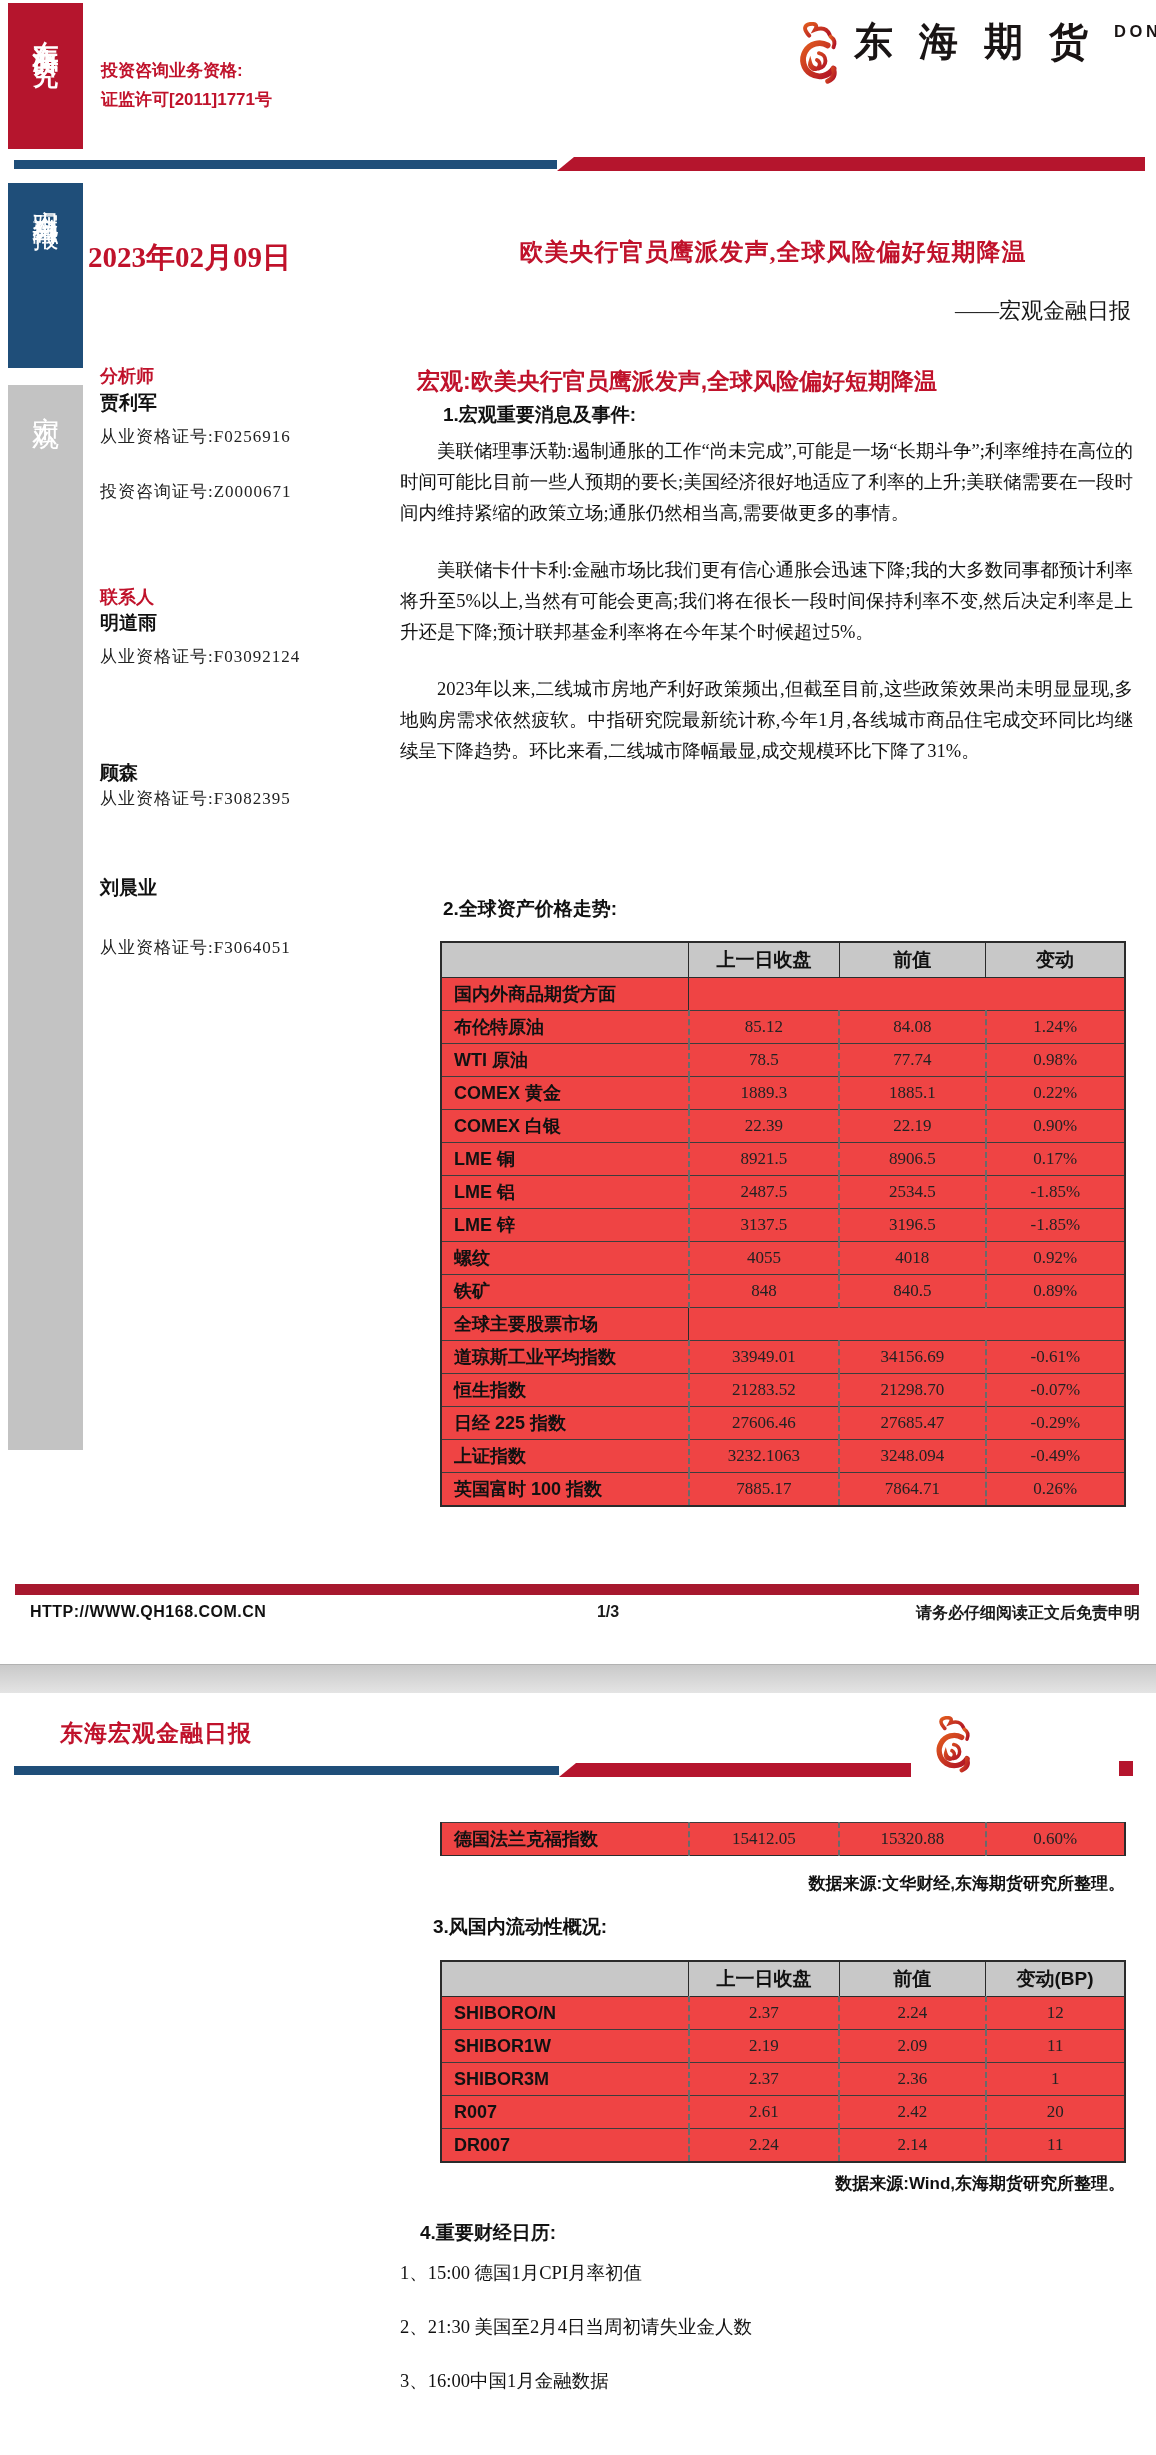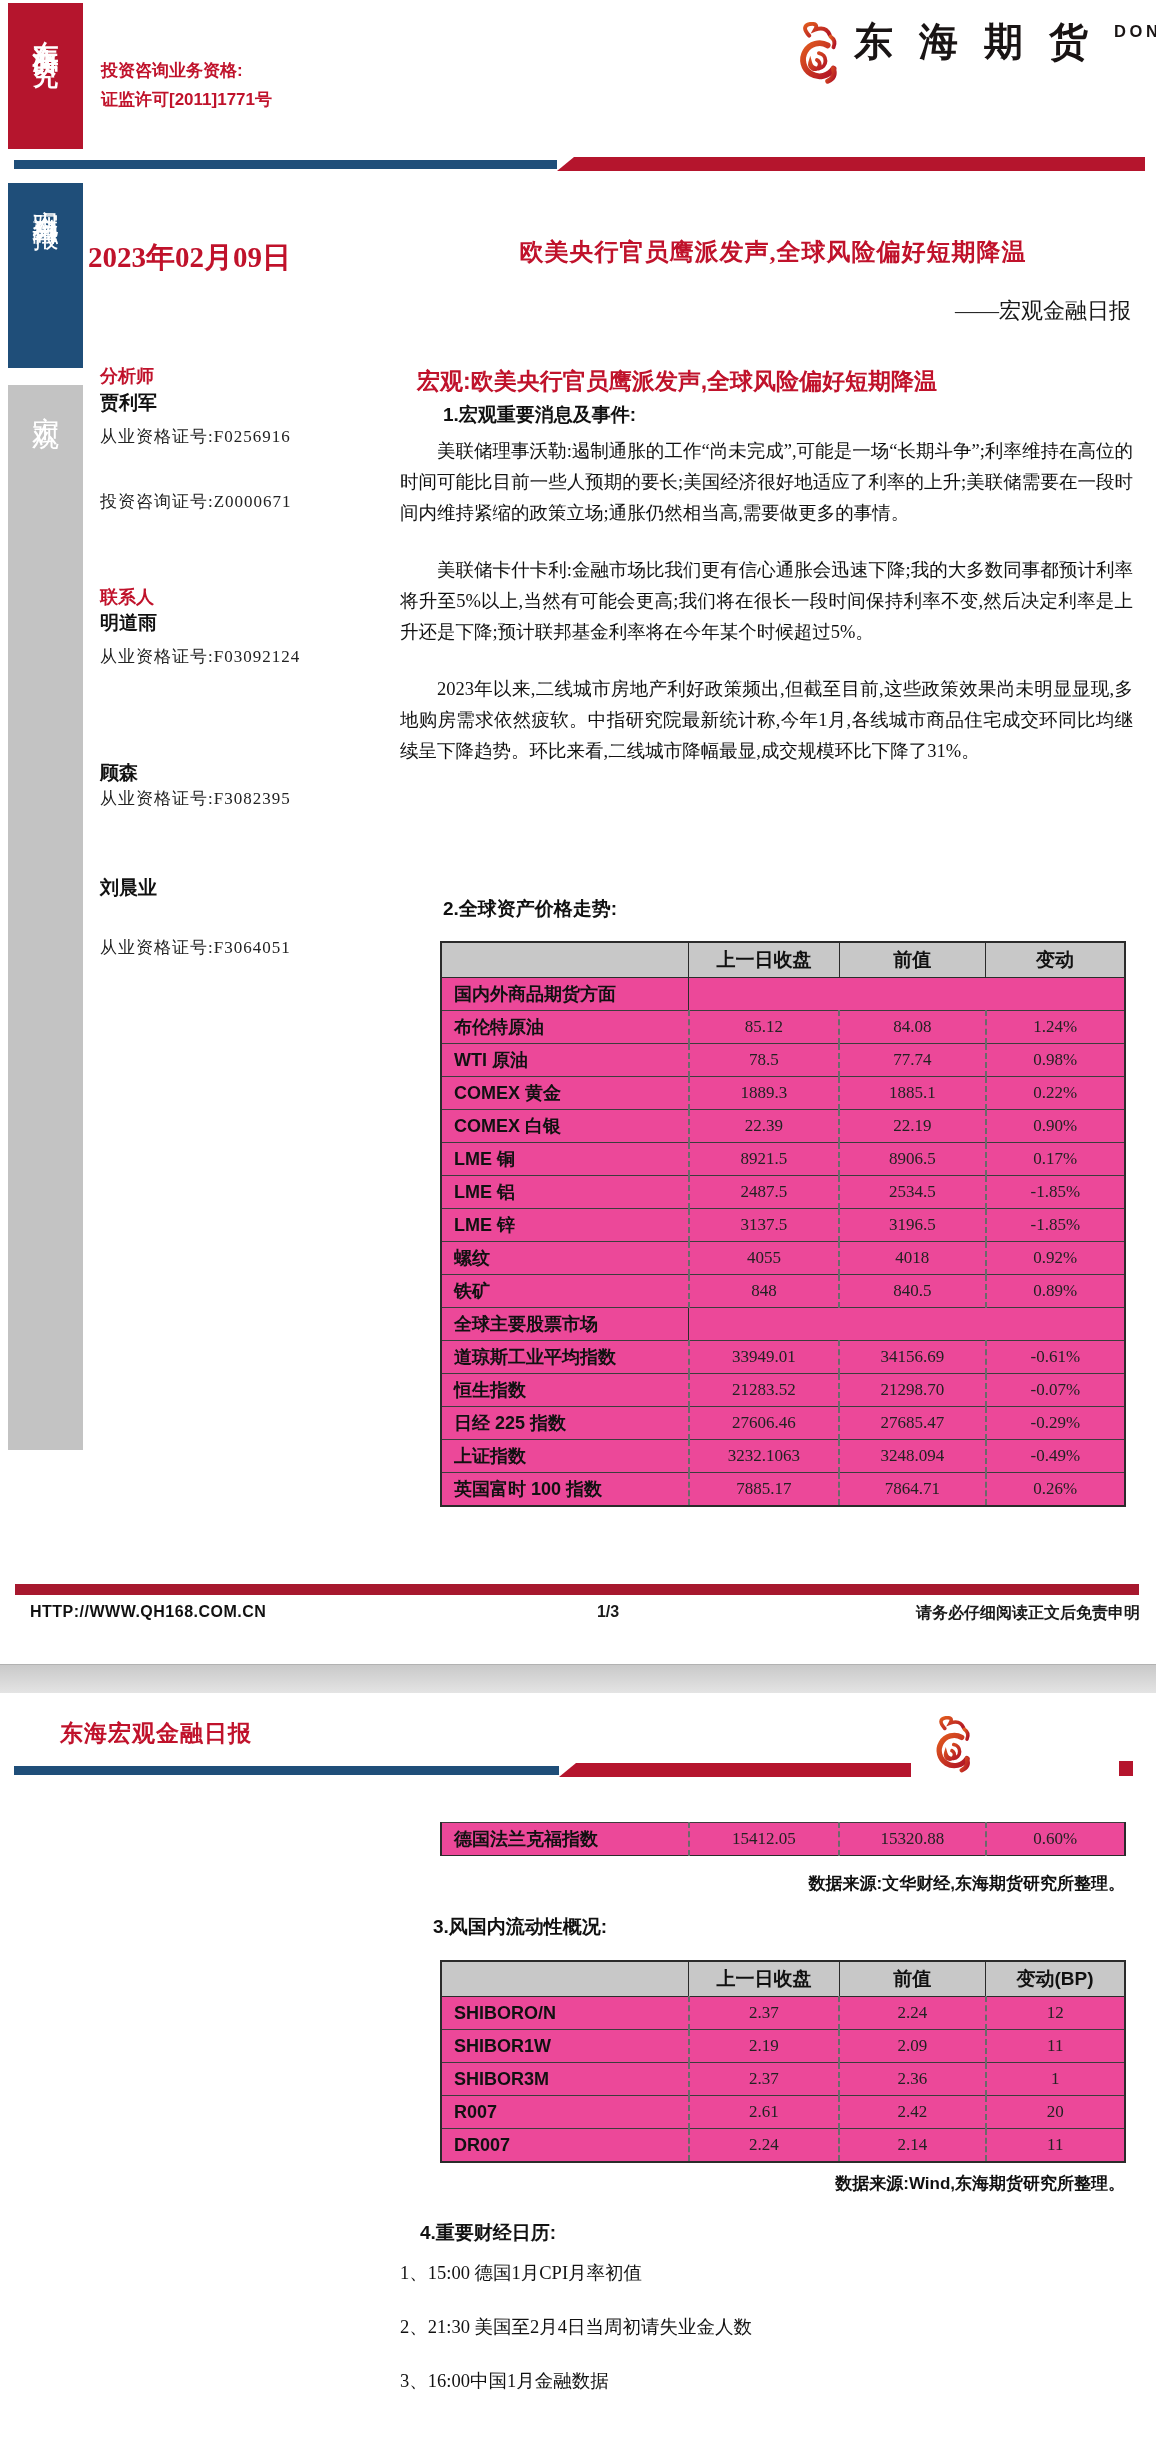--- a/index.html
+++ b/index.html
@@ -54,21 +54,21 @@
          font-family:var(--serif);font-weight:bold;font-size:24px;letter-spacing:1px;}
   .subtitle{left:415px;top:296px;width:716px;text-align:right;font-size:22px;color:#161616;}
   .sec-head{left:417px;top:366px;color:var(--red);font-family:var(--sans);font-weight:bold;font-size:23px;}
   .sub-head{font-family:var(--sans);font-weight:bold;font-size:19px;color:#111;}
   .h-news{left:443px;top:402px;}
   .h-prices{left:443px;top:896px;}
   .para{left:400px;top:436px;width:733px;}
   .para p{margin:0 0 26px 0;font-size:18.5px;line-height:31px;text-align:justify;text-indent:2em;color:#111;}
 
   
-  table.rpt{border-collapse:collapse;table-layout:fixed;width:686px;border:2px solid var(--line);background:#ec4899;}
+  table.rpt{border-collapse:collapse;table-layout:fixed;width:686px;border:2px solid var(--line);background:#ef4444;}
   table.rpt th{background:var(--thbg);border:1.4px solid var(--line);height:32px;
                font-family:var(--sans);font-weight:bold;font-size:19px;color:#111;}
   table.rpt td{height:30px;border-top:1.2px solid #3d3d3d;overflow:hidden;white-space:nowrap;}
   td.lab,th.lab{text-align:left;padding-left:12px;}
   td.lab{font-family:var(--sans);font-weight:bold;font-size:18px;color:#111;margin-left:20px;}
   td.val{border-left:2px dashed #6a6a6a;text-align:center;font-family:var(--serif);font-size:17px;color:#222;}
   td.sec-rest{border-left:1.2px solid var(--line);}
   .t-price{left:440px;top:941px;}
   .t-liq{left:440px;top:1960px;}
   .t-german{left:440px;top:1822px;}
@@ -140,21 +140,21 @@
     <span class="vtext">宏观金融日报</span>
   </div>
   <div class="abs graybox">
     <span class="vtext">宏观</span>
   </div>
   <div class="abs date">2023年02月09日</div>
 
   <div class="abs rlabel" style="left:100px;top:364px;">分析师</div>
   <div class="abs pname" style="left:100px;top:390px;">贾利军</div>
   <div class="abs cert" style="left:100px;top:425px;">从业资格证号:F0256916</div>
-  <div class="abs cert" style="left:100px;top:490px;">投资咨询证号:Z0000671</div>
+  <div class="abs cert" style="left:100px;top:480px;">投资咨询证号:Z0000671</div>
 
   <div class="abs rlabel" style="left:100px;top:585px;">联系人</div>
   <div class="abs pname" style="left:100px;top:610px;">明道雨</div>
   <div class="abs cert" style="left:100px;top:645px;">从业资格证号:F03092124</div>
   <div class="abs pname" style="left:100px;top:760px;">顾森</div>
   <div class="abs cert" style="left:100px;top:787px;">从业资格证号:F3082395</div>
   <div class="abs pname" style="left:100px;top:875px;">刘晨业</div>
   <div class="abs cert" style="left:100px;top:936px;">从业资格证号:F3064051</div>
 
   <div class="abs title">欧美央行官员鹰派发声,全球风险偏好短期降温</div>

